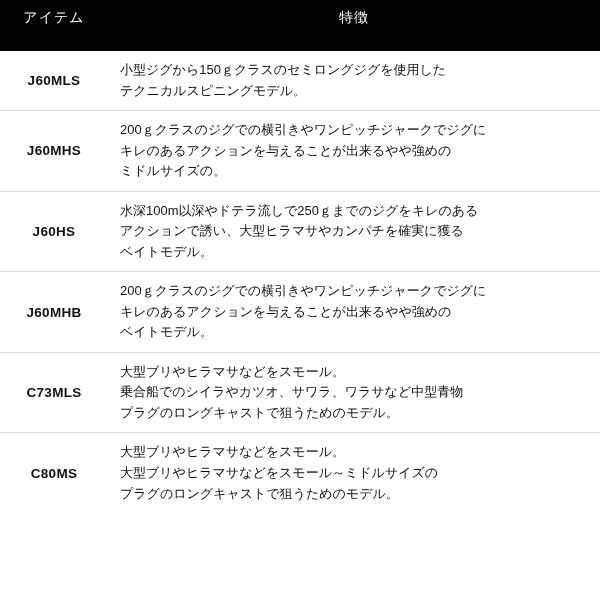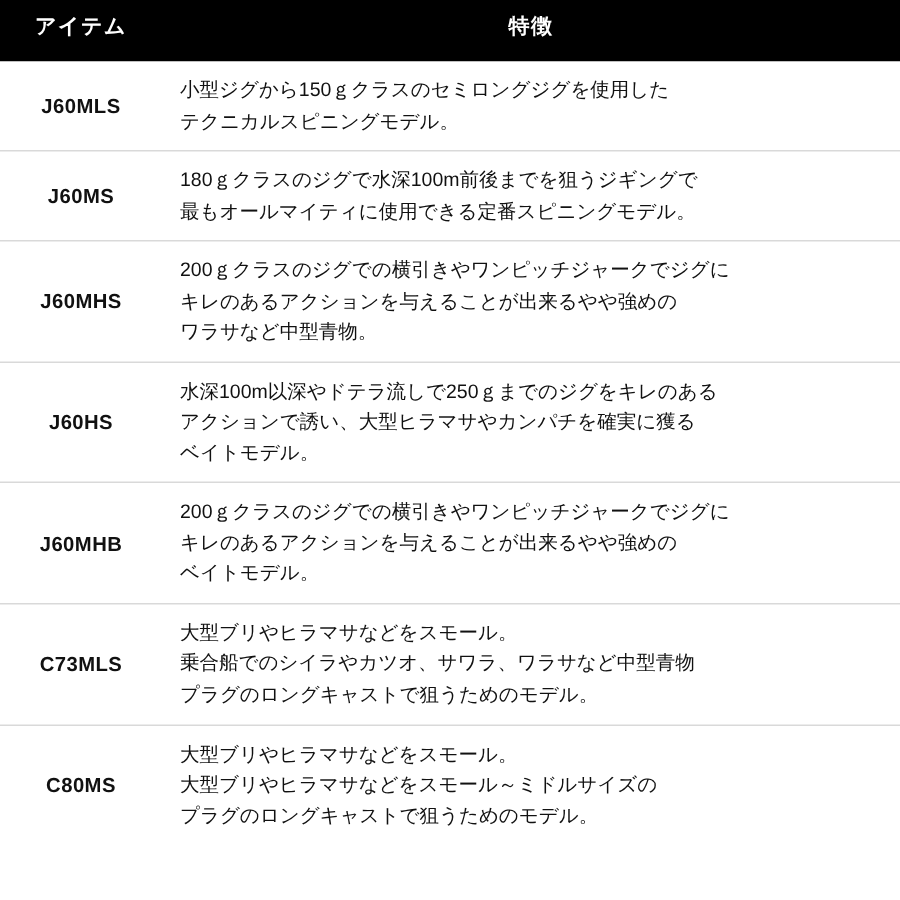--- a/index.html
+++ b/index.html
@@ -17,22 +17,22 @@
   }
   table.spec {
     width: 600px;
     border-collapse: collapse;
     table-layout: fixed;
   }
   table.spec th {
     background: #000000;
     color: #ffffff;
     font-size: 14px;
-    font-weight: bold;
-    padding: 9px 0 14px 0;
+    font-weight: normal;
+    padding: 9px 0 24px 0;
     letter-spacing: 1px;
     text-align: center;
     border: none;
   }
   th.col-item { width: 108px; }
   th.col-feature { width: 492px; }
   table.spec td {
     border-bottom: 1px solid #d9d9d9;
     vertical-align: middle;
     background: #ffffff;
@@ -70,32 +70,25 @@
     </thead>
     <tbody>
       <tr>
         <td class="item">J60MLS</td>
         <td class="feature">
           <span class="line">小型ジグから150ｇクラスのセミロングジグを使用した</span>
           <span class="line">テクニカルスピニングモデル。</span>
         </td>
       </tr>
       <tr>
-        <td class="item">J60MS</td>
-        <td class="feature">
-          <span class="line">180ｇクラスのジグで水深100m前後までを狙うジギングで</span>
-          <span class="line">最もオールマイティに使用できる定番スピニングモデル。</span>
-        </td>
-      </tr>
-      <tr>
         <td class="item">J60MHS</td>
         <td class="feature">
           <span class="line">200ｇクラスのジグでの横引きやワンピッチジャークでジグに</span>
           <span class="line">キレのあるアクションを与えることが出来るやや強めの</span>
-          <span class="line">ワラサなど中型青物。</span>
+          <span class="line">ミドルサイズの。</span>
         </td>
       </tr>
       <tr>
         <td class="item">J60HS</td>
         <td class="feature">
           <span class="line">水深100m以深やドテラ流しで250ｇまでのジグをキレのある</span>
           <span class="line">アクションで誘い、大型ヒラマサやカンパチを確実に獲る</span>
           <span class="line">ベイトモデル。</span>
         </td>
       </tr>

